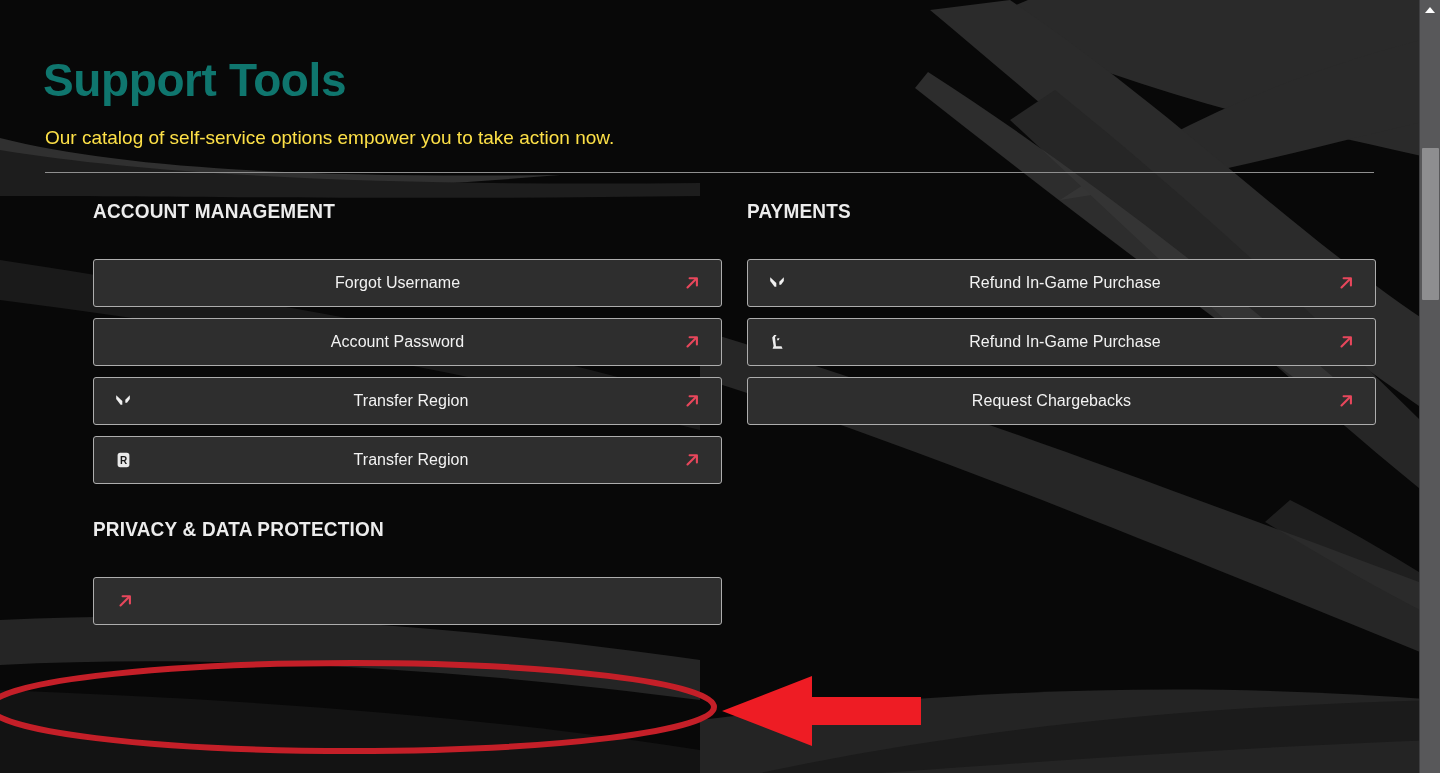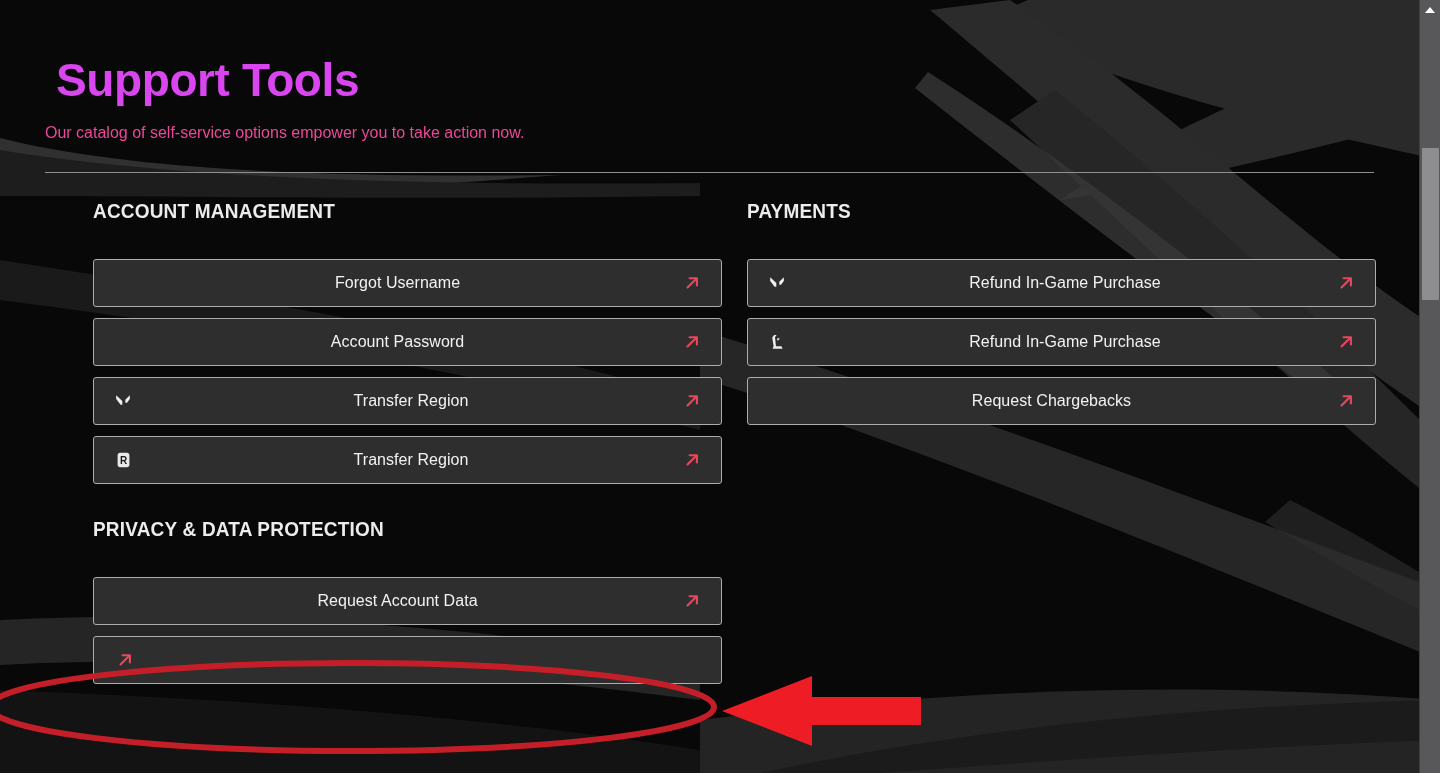--- a/index.html
+++ b/index.html
@@ -40,36 +40,36 @@
     overflow: hidden;
   }
 
   #content {
     position: relative;
     padding: 0;
   }
 
   .page-title {
     position: absolute;
-    left: 56px;
+    left: 43px;
     top: 24px;
     font-size: 46px;
     font-weight: bold;
-    color: #d946ef;
+    color: #0f766e;
     letter-spacing: -0.4px;
     line-height: 1.1;
     white-space: nowrap;
   }
 
   .page-subtitle {
     position: absolute;
     left: 45px;
     top: 108px;
-    font-size: 16px;
-    color: #ec4899;
+    font-size: 19px;
+    color: #fde047;
     white-space: nowrap;
     font-weight: 400;
   }
 
   .divider {
     position: absolute;
     left: 45px;
     top: 172px;
     width: 1329px;
     height: 1px;
@@ -286,29 +286,20 @@
 
           </div>
         </div>
 
         <div class="section-gap"></div>
 
         <div class="section">
           <div class="section-heading">PRIVACY &amp; DATA PROTECTION</div>
           <div class="tool-list">
 
-            <a class="tool-button" href="#">
-              <span class="tool-label">Request Account Data</span>
-              <span class="tool-arrow">
-                <svg width="20" height="20" viewBox="0 0 20 20" aria-hidden="true">
-                  <path d="M5.5 14.5 L14 6" stroke="#e8475c" stroke-width="2.1" stroke-linecap="round" fill="none"></path>
-                  <path d="M7.6 5.2 L14.9 5.2 L14.9 12.5" stroke="#e8475c" stroke-width="2.1" stroke-linecap="round" stroke-linejoin="round" fill="none"></path>
-                </svg>
-              </span>
-            </a>
 
             <a class="tool-button" href="#">
               <span class="tool-arrow">
                 <svg width="20" height="20" viewBox="0 0 20 20" aria-hidden="true">
                   <path d="M5.5 14.5 L14 6" stroke="#e8475c" stroke-width="2.1" stroke-linecap="round" fill="none"></path>
                   <path d="M7.6 5.2 L14.9 5.2 L14.9 12.5" stroke="#e8475c" stroke-width="2.1" stroke-linecap="round" stroke-linejoin="round" fill="none"></path>
                 </svg>
               </span>
             </a>
 

